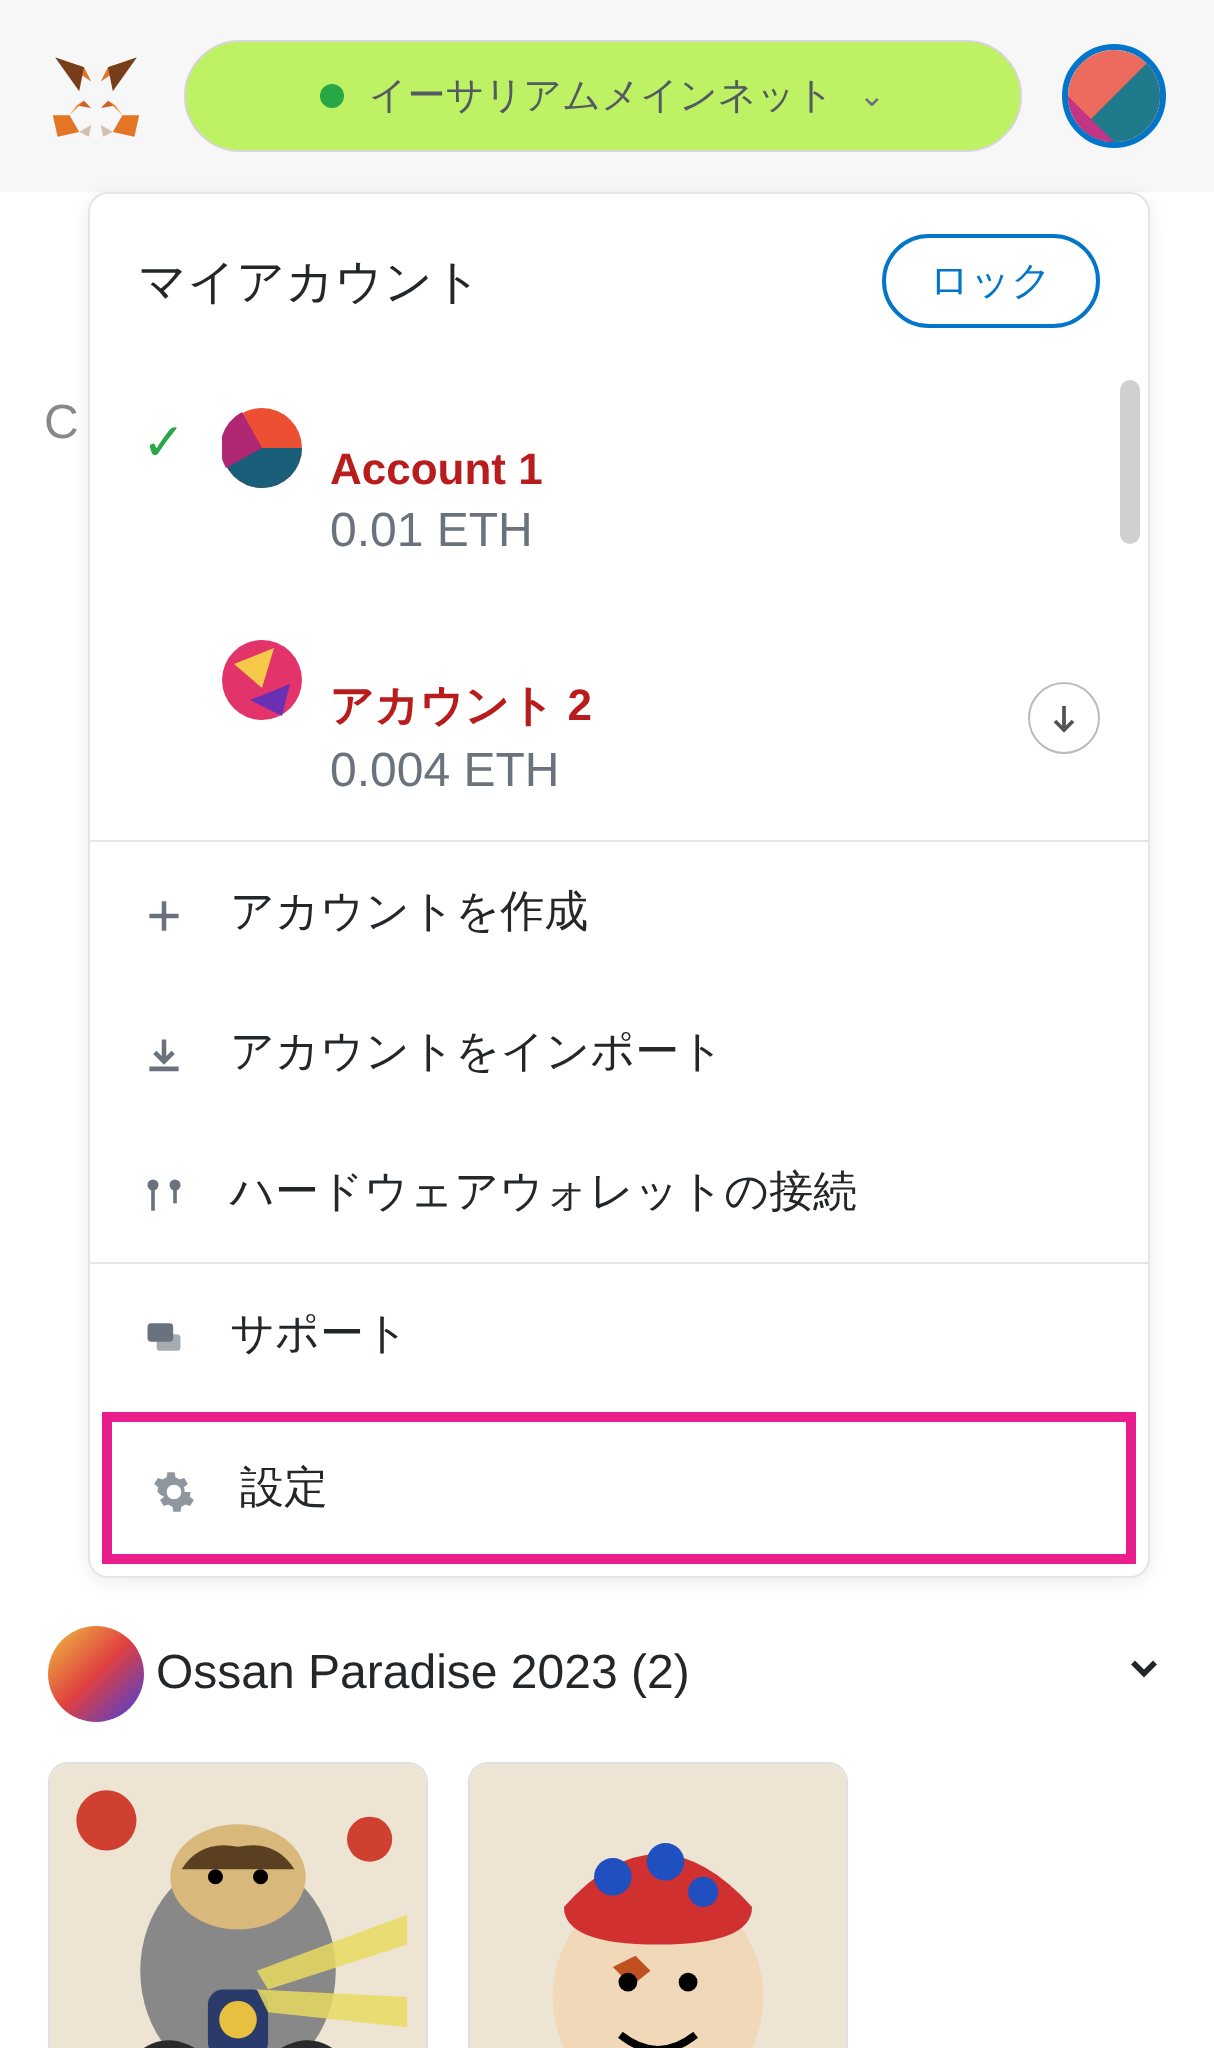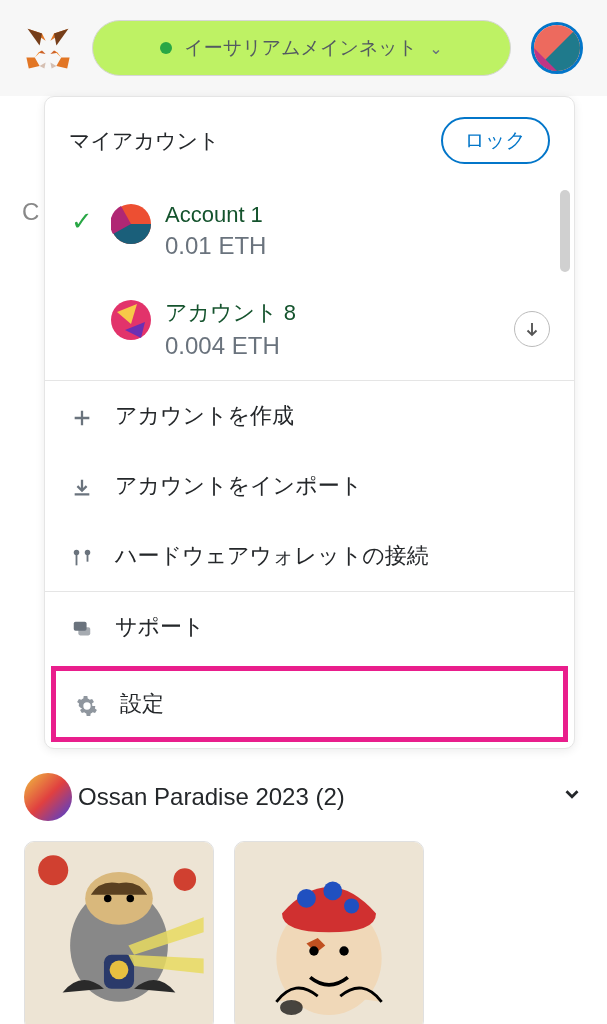--- a/index.html
+++ b/index.html
@@ -9,32 +9,32 @@
     .logo { width: 48px; height: 48px; }
     .network-selector { flex: 1; display: flex; align-items: center; justify-content: center; gap: 12px; padding: 14px 22px; border: 1px solid #d6d6d6; border-radius: 32px; background: #bef264; cursor: pointer; }
     .network-dot { width: 12px; height: 12px; border-radius: 50%; background: #28a745; }
     .network-name { font-size: 19px; color: #535a61; }
     .avatar-circle { width: 52px; height: 52px; border-radius: 50%; border: 3px solid #0376c9; overflow: hidden; cursor: pointer; }
     
     .dropdown { margin: 0 32px 0 44px; background: #fff; border: 1px solid #e5e5e5; border-radius: 10px; box-shadow: 0 2px 10px rgba(0,0,0,0.08); overflow: hidden; position: relative; }
     .backdrop { position: absolute; left: 0; top: 94px; font-size: 24px; color: #888; z-index: -1; }
     
     .dropdown-header { display: flex; align-items: center; justify-content: space-between; padding: 20px 24px; }
-    .dropdown-title { font-size: 21px; font-weight: 400; color: #24272a; }
+    .dropdown-title { font-size: 24px; font-weight: 400; color: #24272a; }
     .lock-btn { padding: 8px 22px; border: 2px solid #0376c9; border-radius: 24px; background: #fff; color: #0376c9; font-size: 20px; cursor: pointer; }
     
     .account-list { position: relative; }
     .scrollbar-track { position: absolute; right: 4px; top: 6px; width: 10px; height: 82px; background: #d0d0d0; border-radius: 5px; }
     
     .account-item { display: flex; align-items: flex-start; padding: 18px 24px 20px 26px; gap: 14px; cursor: pointer; }
     .check { width: 26px; color: #28a745; font-size: 26px; padding-top: 4px; }
     .check.empty { visibility: hidden; }
     .acct-avatar { width: 40px; height: 40px; border-radius: 50%; margin-top: 2px; }
     .acct-info { flex: 1; }
-    .acct-name { font-size: 22px; color: #14532d; font-weight: 400; }
+    .acct-name { font-size: 22px; color: #b91c1c; font-weight: 700; margin-top: 20px; }
     .acct-balance { font-size: 24px; color: #6a737d; margin-top: 4px; }
     .down-circle { width: 36px; height: 36px; border-radius: 50%; border: 1px solid #bbb; display: flex; align-items: center; justify-content: center; color: #555; font-size: 22px; align-self: center; cursor: pointer; }
     
     .divider { height: 1px; background: #e5e5e5; }
     
     .menu-item { display: flex; align-items: flex-end; gap: 20px; padding: 20px 24px; cursor: pointer; }
     .menu-icon { width: 26px; height: 26px; display: flex; align-items: center; justify-content: center; color: #6a737d; }
     .menu-label { font-size: 22px; color: #24272a; }
     
     .highlight-box { border: 5px solid #e91e8c; margin: 4px 6px 6px 6px; }
@@ -113,21 +113,21 @@
     <div class="account-item">
       <span class="check empty">✓</span>
       <div class="acct-avatar">
         <svg viewBox="0 0 40 40">
             <circle cx="20" cy="20" r="20" fill="#e2336b"></circle>
             <polygon fill="#f7c948" points="6,12 26,4 20,24"></polygon>
             <polygon fill="#6b2fb3" points="14,30 34,22 30,38"></polygon>
           </svg>
       </div>
       <div class="acct-info">
-        <div class="acct-name">アカウント 8</div>
+        <div class="acct-name">アカウント 2</div>
         <div class="acct-balance">0.004 ETH</div>
       </div>
       <div class="down-circle">
         <svg width="18" height="18" viewBox="0 0 24 24" fill="none" stroke="currentColor" stroke-width="2.5">
             <path d="M12 4v16M6 14l6 6 6-6"></path>
           </svg>
       </div>
     </div>
   </div>
 

